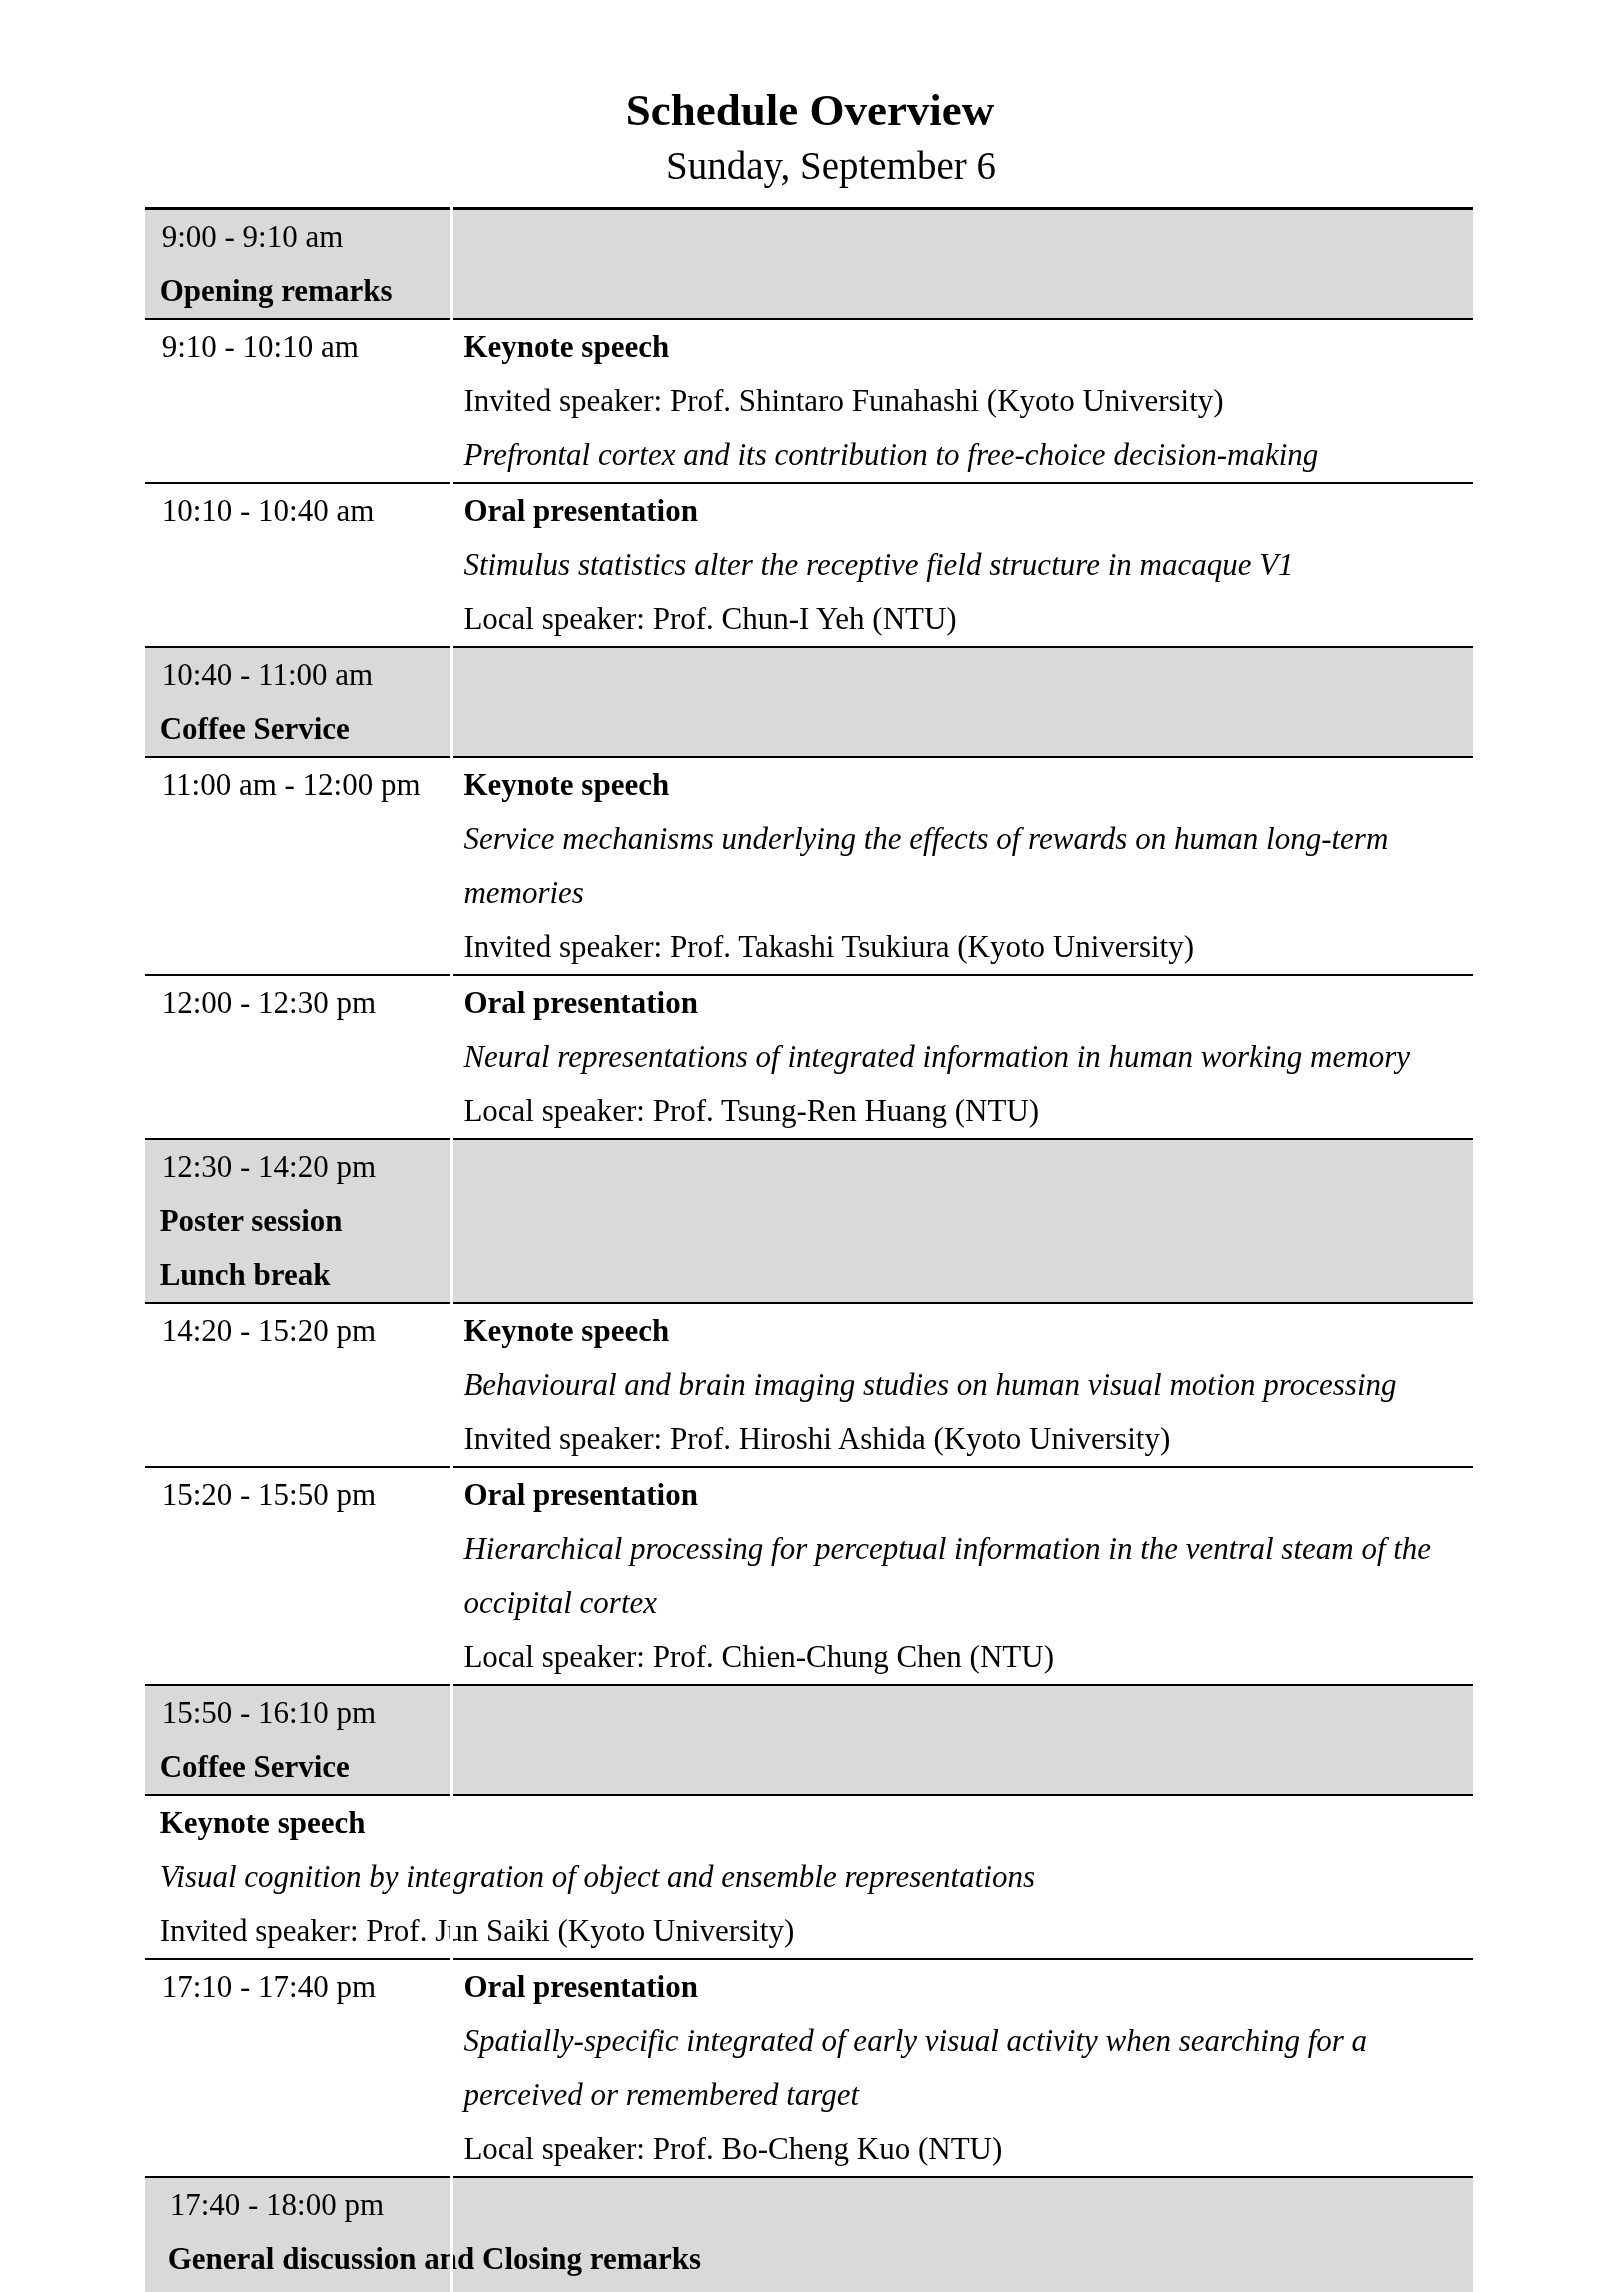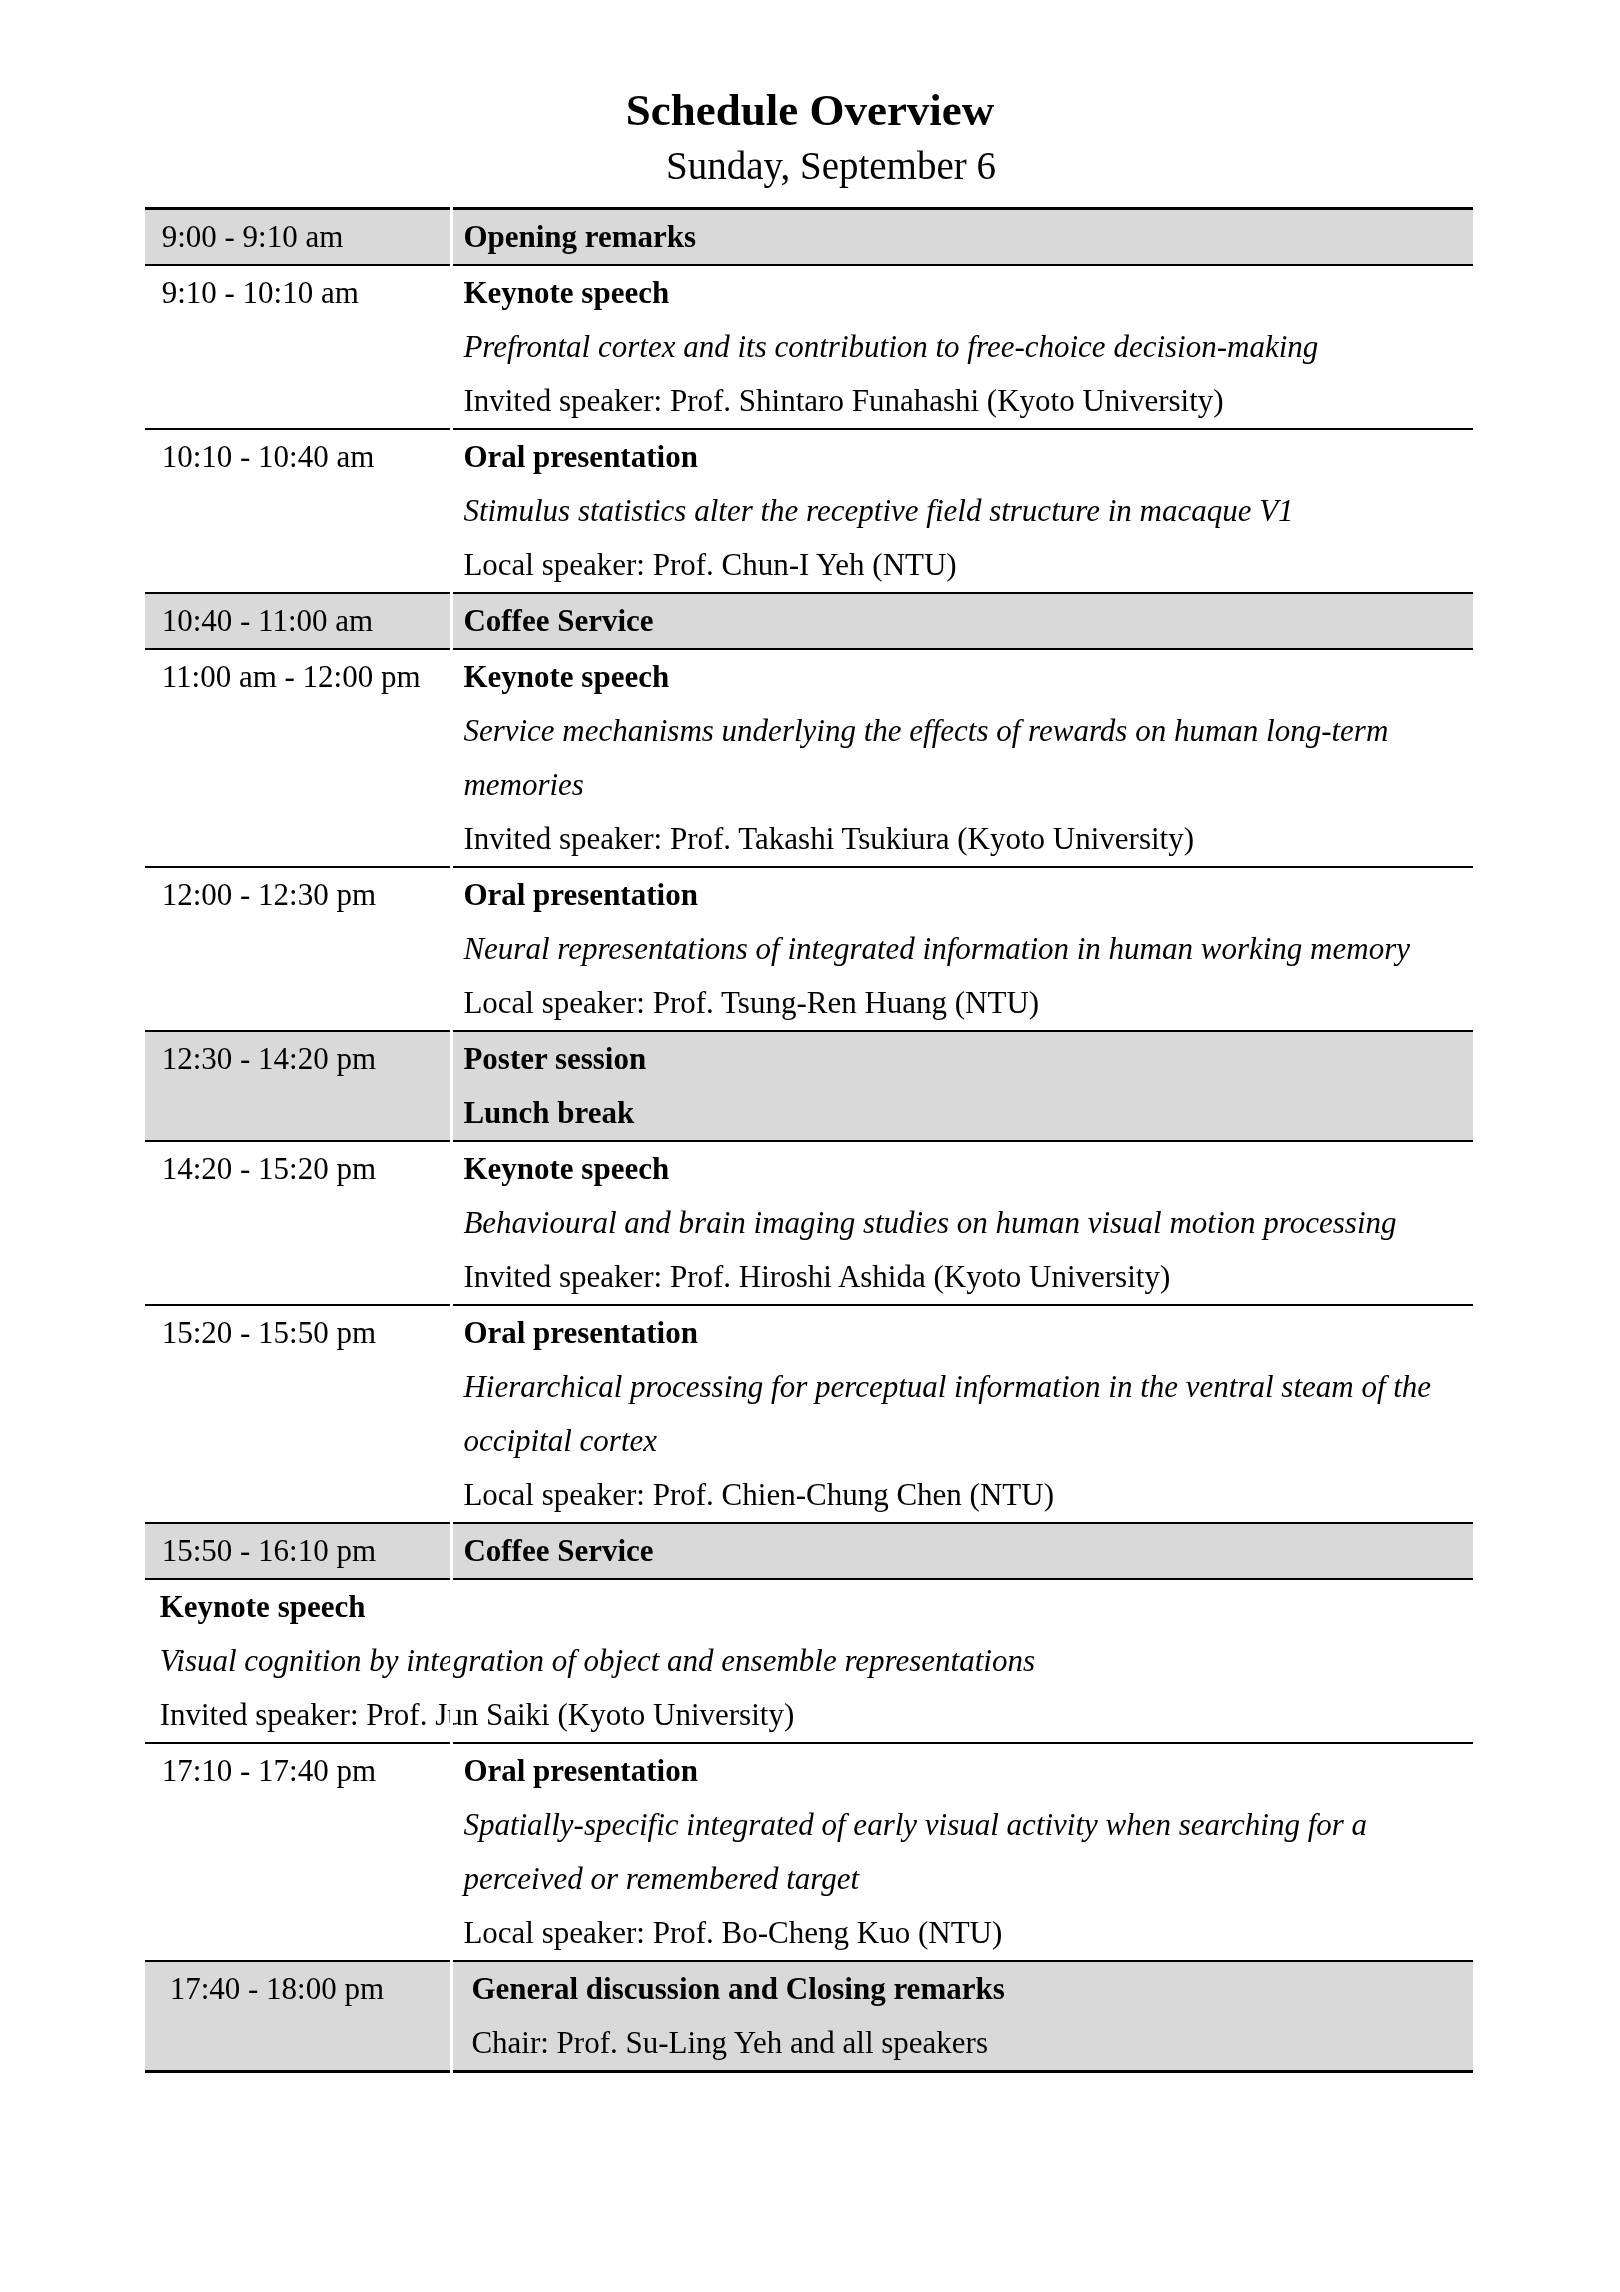--- a/index.html
+++ b/index.html
@@ -31,21 +31,21 @@
     margin: 14.7px 147px 0 145px;
     border-top: 3.9px solid #000;
   }
   .row {
     display: flex;
     border-bottom: 2.9px solid #000;
     font-size: 31px;
     line-height: 54px;
   }
   .row:last-child { border-bottom-width: 3.9px; padding-left: 8px; }
-  .row.shaded { background: var(--shade, #d9d9d9); }
+  .row.shaded { background: var(--shade, #d9d9d9); flex-direction: column; }
   .time-cell {
     flex: 0 0 auto;
     width: 287px;
     padding-left: 16.7px;
   }
   .event-cell {
     flex: 1;
     padding-left: 14.7px;
     padding-right: 14.7px;
   }
@@ -74,22 +74,22 @@
       <div class="row shaded">
         <div class="time-cell">9:00 - 9:10 am</div>
         <div class="event-cell">
           <div class="line bold">Opening remarks</div>
         </div>
       </div>
       <div class="row">
         <div class="time-cell">9:10 - 10:10 am</div>
         <div class="event-cell">
           <div class="line bold">Keynote speech</div>
+          <div class="line regular">Invited speaker: Prof. Shintaro Funahashi (Kyoto University)</div>
           <div class="line italic">Prefrontal cortex and its contribution to free-choice decision-making</div>
-          <div class="line regular">Invited speaker: Prof. Shintaro Funahashi (Kyoto University)</div>
         </div>
       </div>
       <div class="row">
         <div class="time-cell">10:10 - 10:40 am</div>
         <div class="event-cell">
           <div class="line bold">Oral presentation</div>
           <div class="line italic">Stimulus statistics alter the receptive field structure in macaque V1</div>
           <div class="line regular">Local speaker: Prof. Chun-I Yeh (NTU)</div>
         </div>
       </div>

